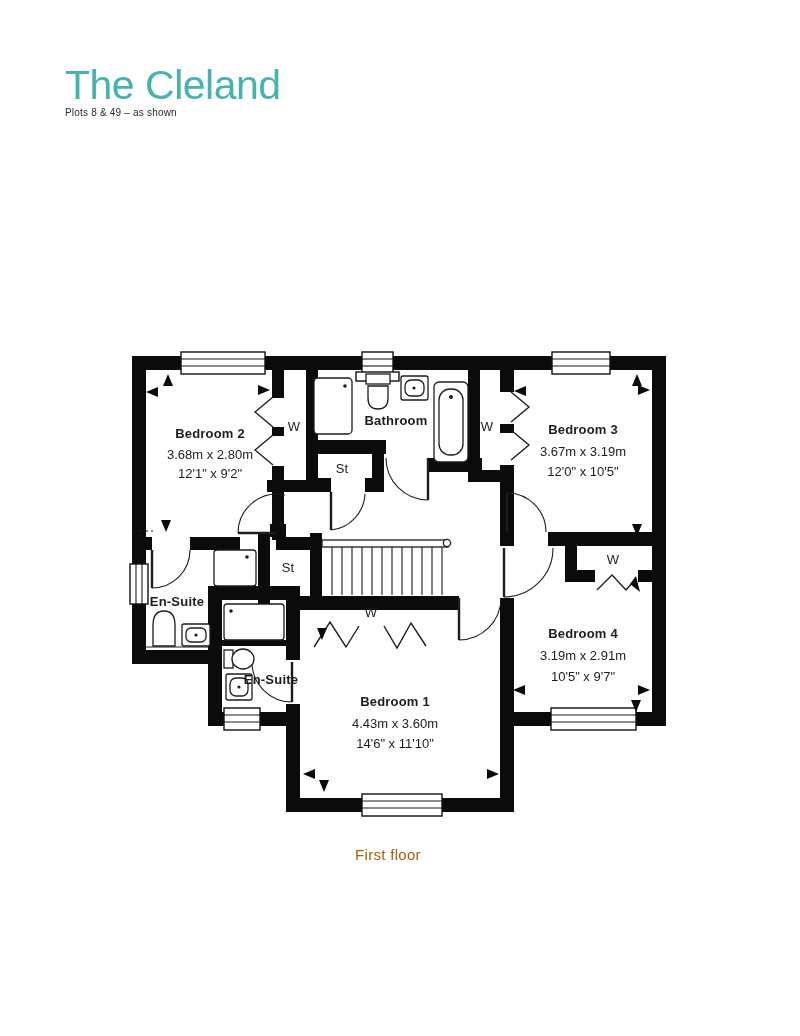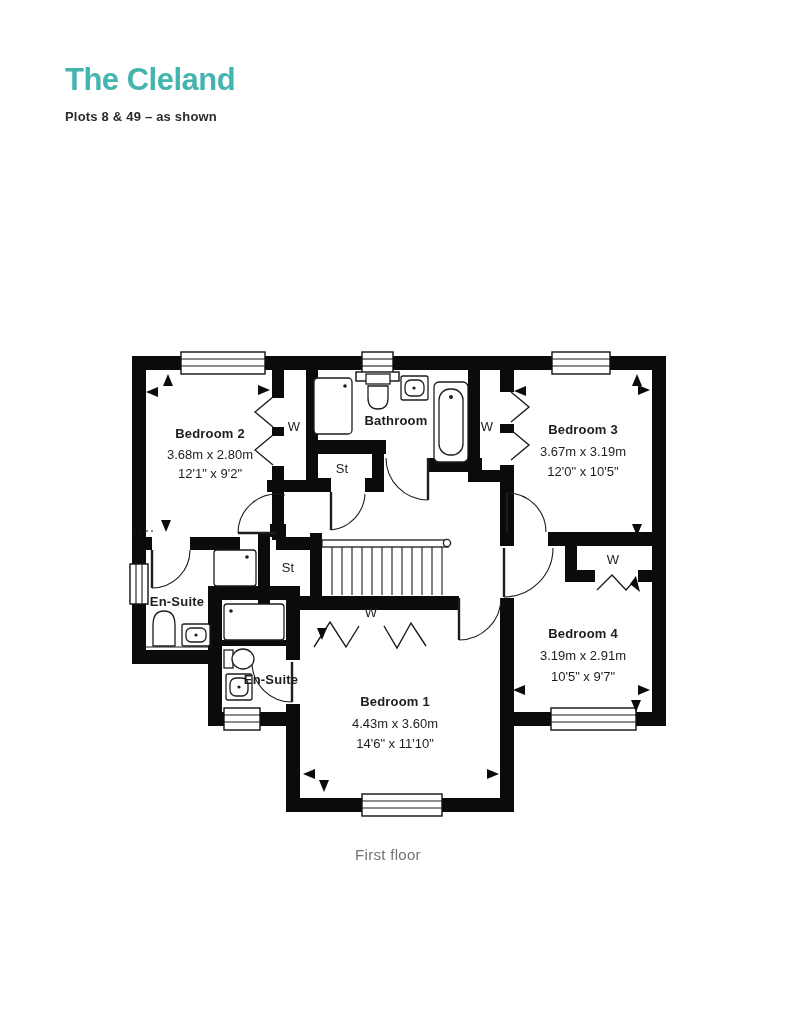--- a/index.html
+++ b/index.html
@@ -2,27 +2,27 @@
 <html><head>
 <meta charset="utf-8">
 <style>
   html,body{margin:0;padding:0;background:#ffffff;}
   .page{
     position:relative;width:800px;height:1036px;background:#ffffff;
     font-family:"Liberation Sans",sans-serif;overflow:hidden;
   }
   .hdr{position:absolute;left:65px;top:64px;width:420px;}
   .title{
-    color:#45b4ae;font-size:31px;font-weight:700;letter-spacing:-0.5px;
+    color:#45b4ae;font-size:41px;font-weight:400;letter-spacing:-0.5px;
     margin:0 0 0 0;line-height:1.05;
   }
-  .sub{color:#2b2b2b;font-size:13px;letter-spacing:0.2px;margin:12px 0 13px 0;line-height:1.2;font-weight:bold;}
+  .sub{color:#2b2b2b;font-size:10px;letter-spacing:0.2px;margin:0 0 13px 0;line-height:1.2;}
   .caption{
     position:absolute;left:0;top:846px;width:776px;text-align:center;
-    color:#737373;font-size:15px;letter-spacing:0.3px;
+    color:#a16207;font-size:15px;letter-spacing:0.3px;
   }
   svg{position:absolute;left:0;top:0;}
   svg text{fill:#1d1d1d;font-family:"Liberation Sans",sans-serif;font-size:13px;}
   svg text.rn{font-weight:700;letter-spacing:0.2px;}
   .wall{fill:#0b0b0b;}
   .fix{fill:#ffffff;stroke:#1d1d1d;stroke-width:1.3;}
   .thin{fill:none;stroke:#1d1d1d;stroke-width:1.1;}
   .arc{fill:none;stroke:#1d1d1d;stroke-width:1.1;}
   .leaf{stroke:#1d1d1d;stroke-width:2.4;}
   .win{fill:#ffffff;stroke:#111111;stroke-width:1.4;}

